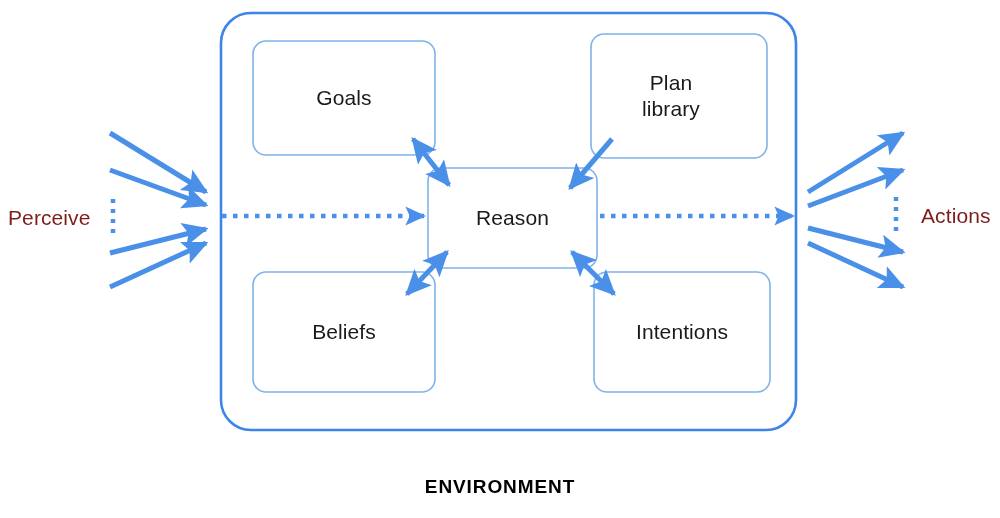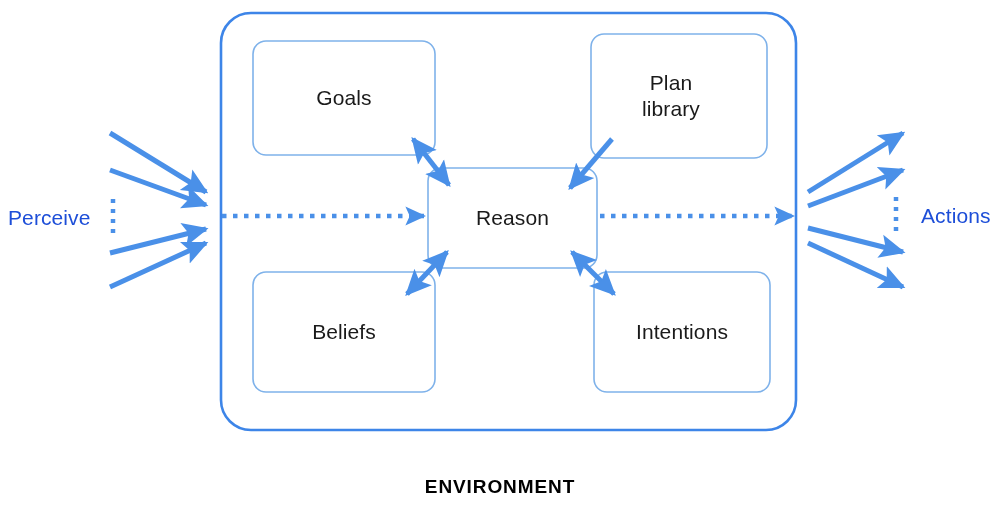--- a/index.html
+++ b/index.html
@@ -36,21 +36,21 @@
     font-size: 21px;
     line-height: 1.25;
     letter-spacing: 0.1px;
     white-space: pre-line;
     pointer-events: none;
   }
   .side-label {
     position: absolute;
     display: flex;
     align-items: center;
-    color: #1d4ed8;
+    color: #7f1d1d;
     font-family: "Liberation Sans", sans-serif;
     font-size: 21px;
     letter-spacing: 0.1px;
   }
   #label-perceive {
     left: 8px;
     top: 198px;
     width: 96px;
     height: 40px;
     justify-content: flex-start;

